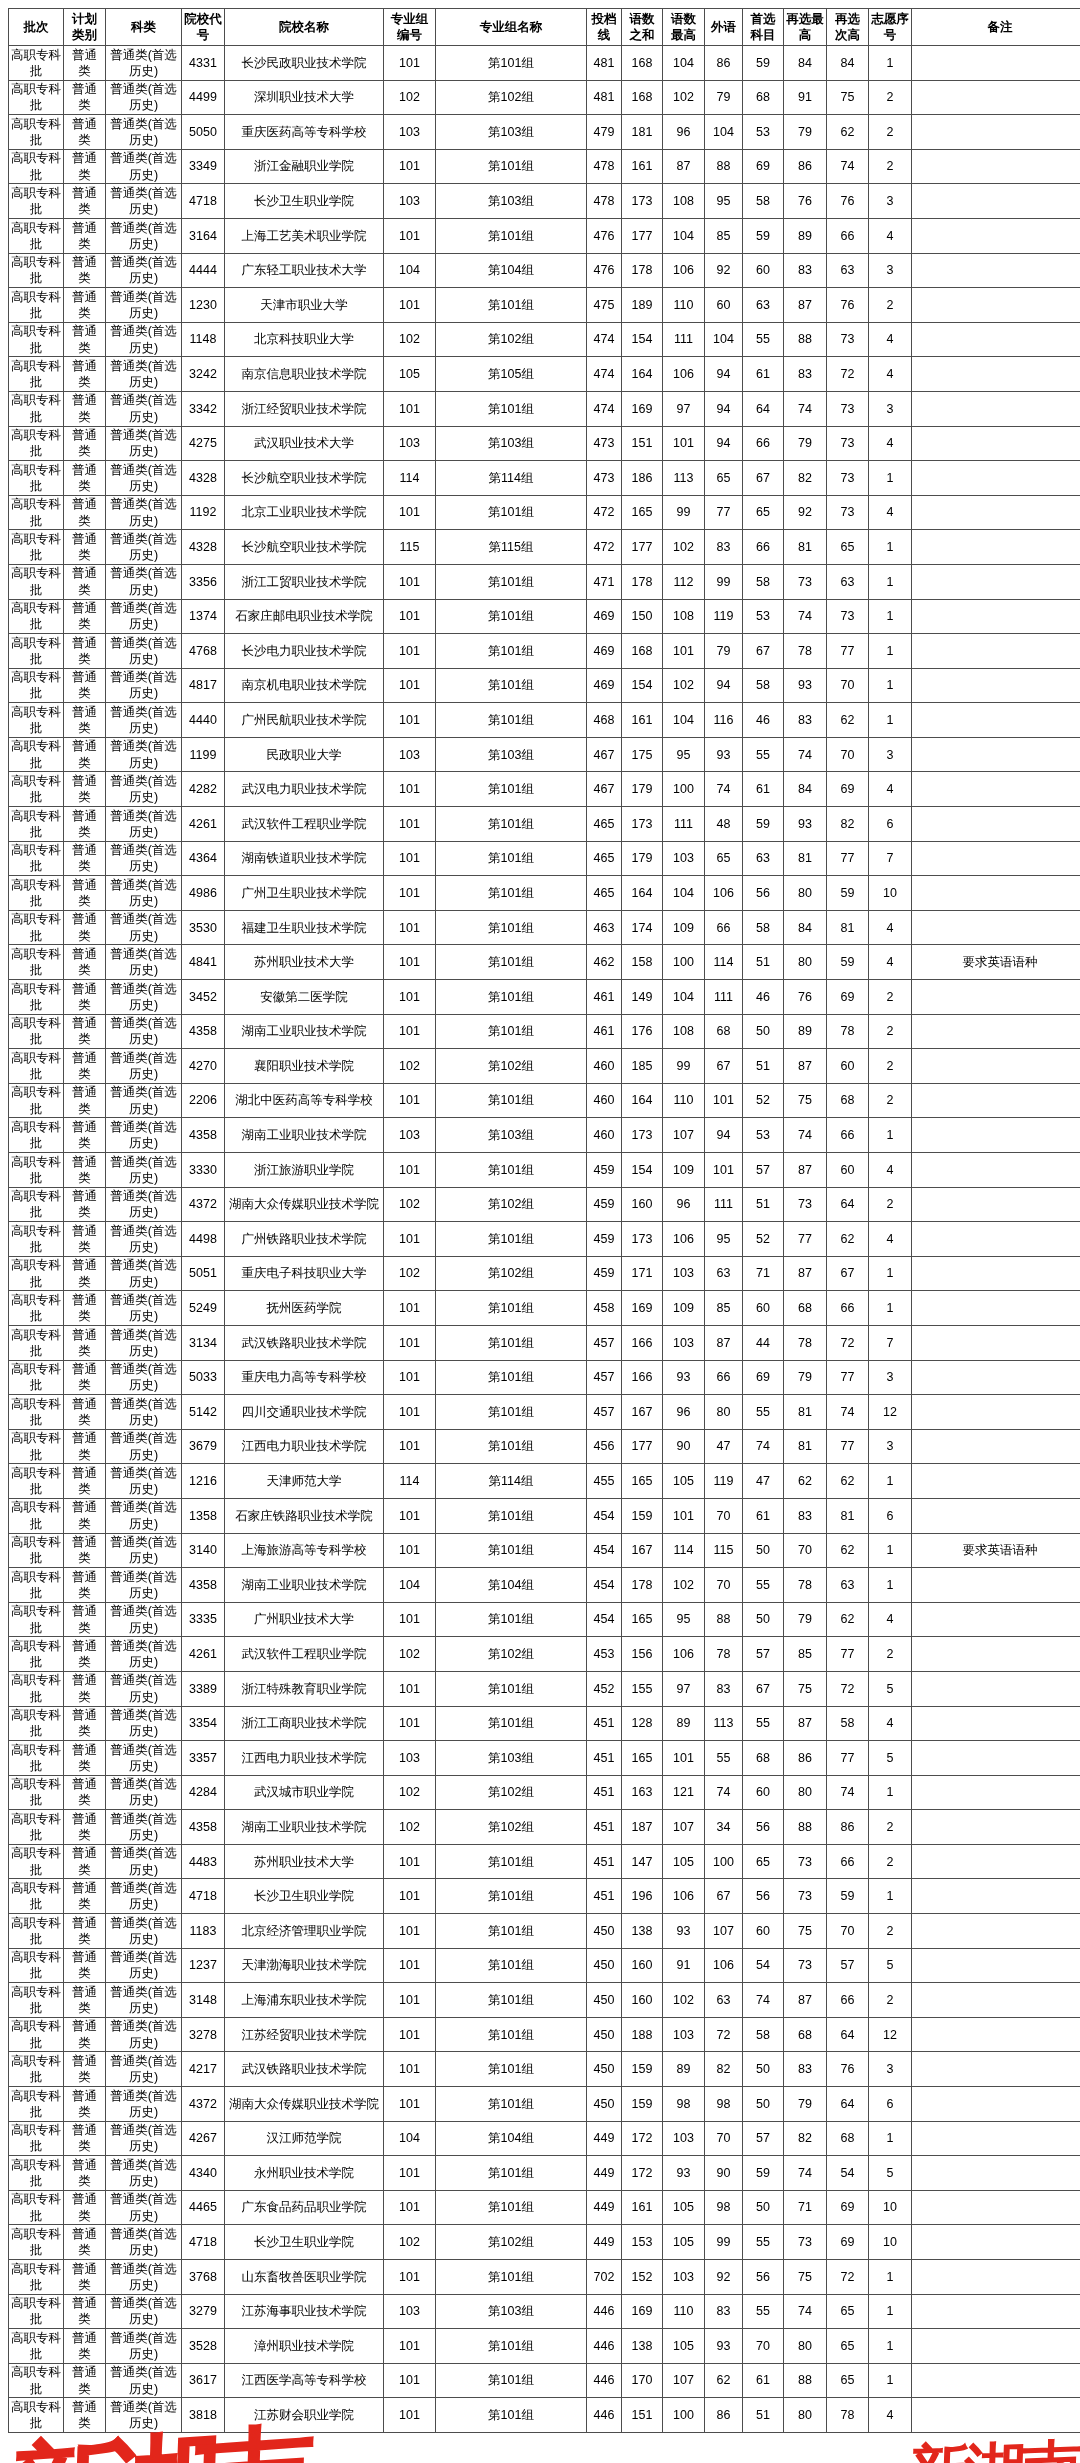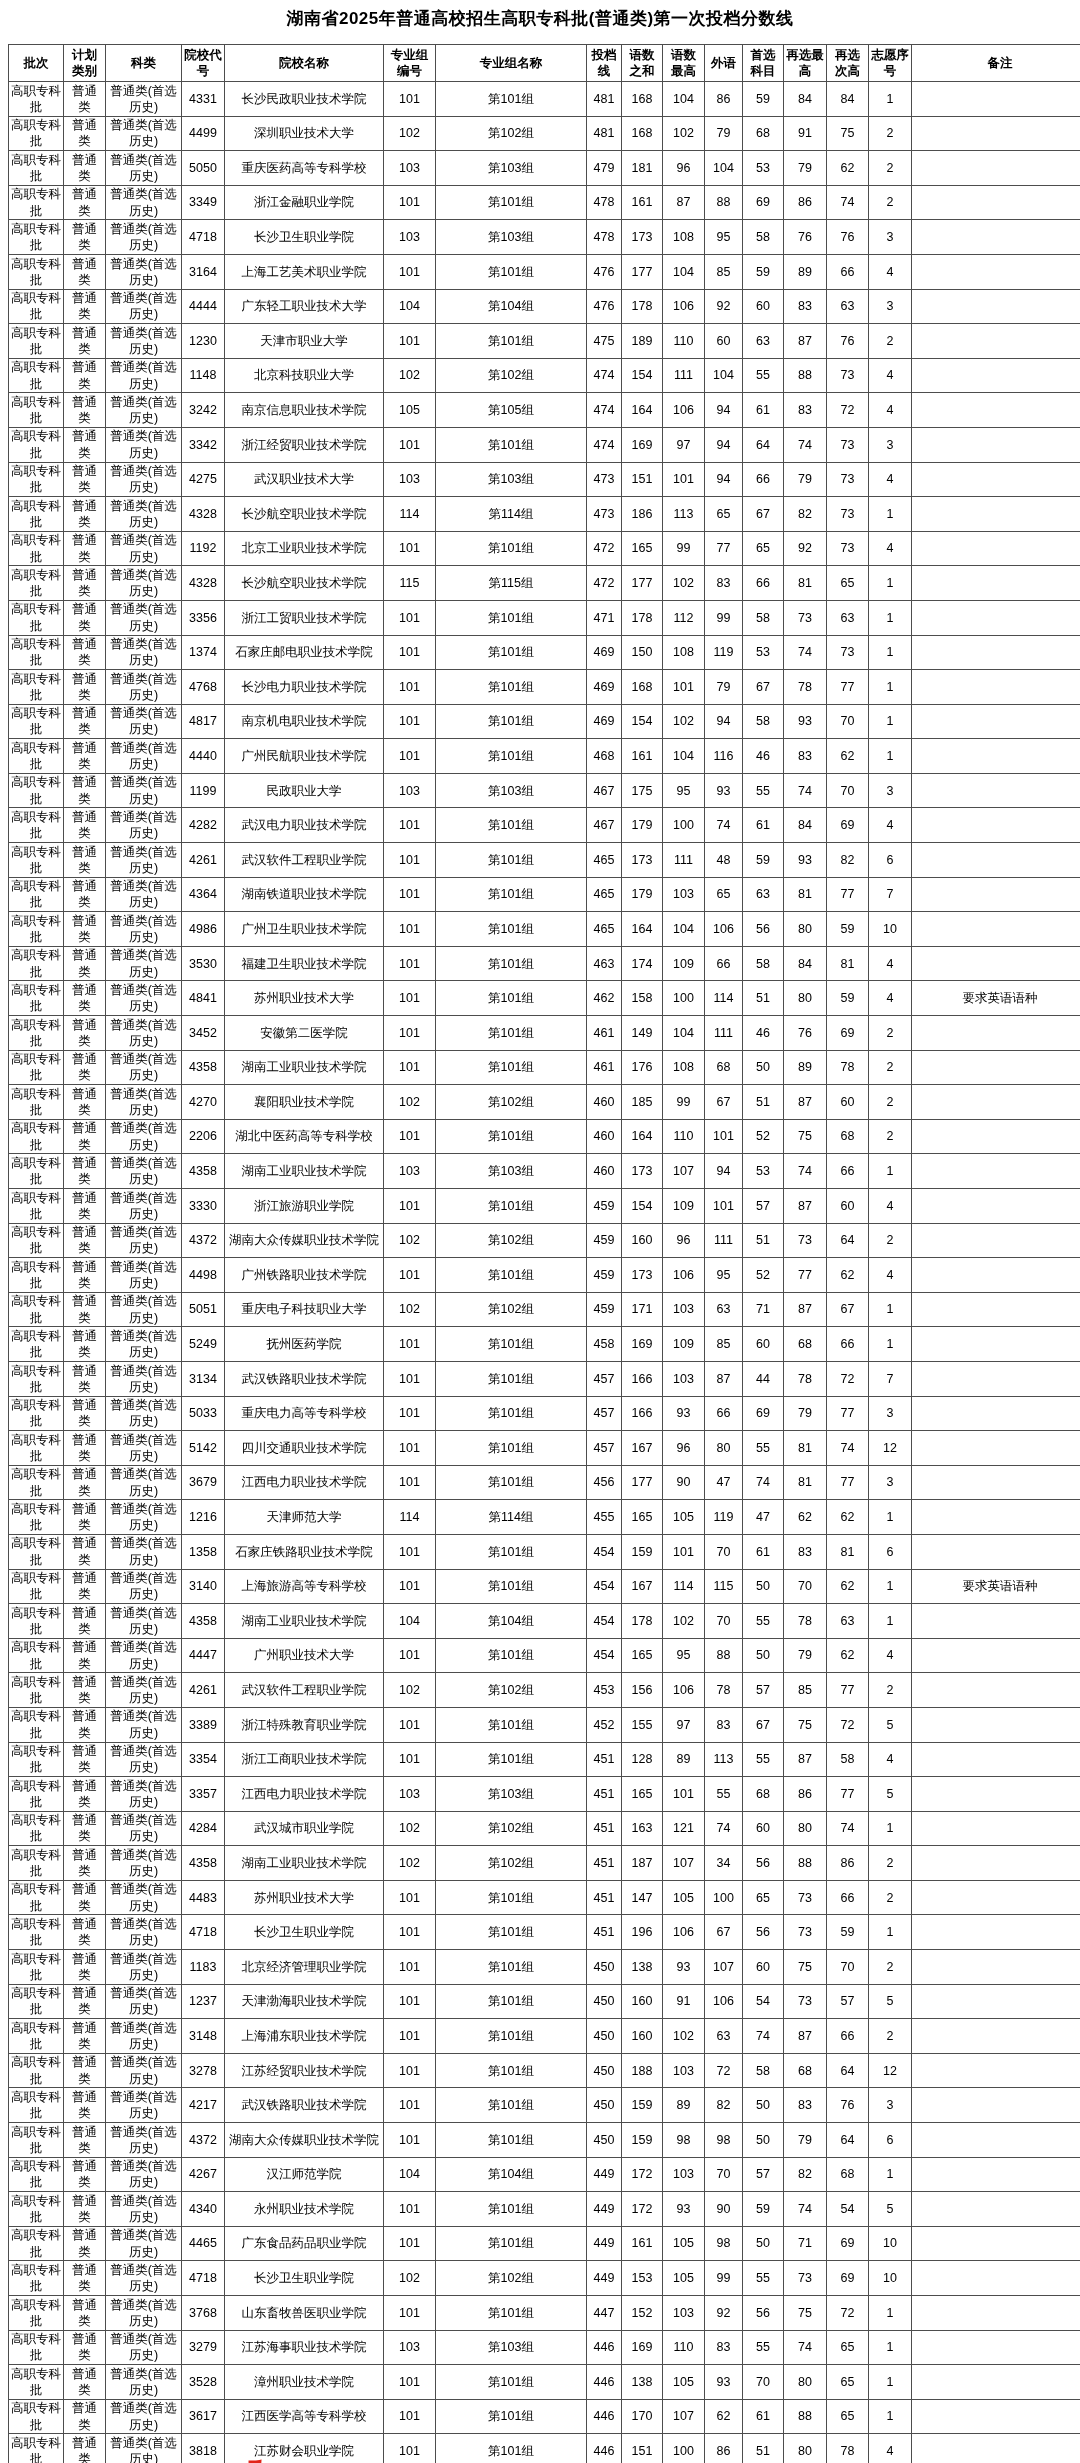--- a/index.html
+++ b/index.html
@@ -59,21 +59,20 @@
     letter-spacing:-6px;
     transform:rotate(-2deg) skewX(-4deg);
     white-space:nowrap;
   }
 </style>
 </head>
 <body>
 
 <div class="page">
 
-  <div class="title">湖南省2025年普通高校招生高职专科批(普通类)第一次投档分数线</div>
 
   <table class="score">
     <colgroup>
       <col style="width:55px">
         <col style="width:42px">
         <col style="width:76px">
         <col style="width:43px">
       <col style="width:159px">
         <col style="width:52px">
         <col style="width:151px">
@@ -915,21 +914,21 @@
           <td>55</td>
           <td>78</td>
           <td>63</td>
           <td>1</td>
           <td></td>
         </tr>
         <tr>
           <td>高职专科批</td>
           <td>普通类</td>
           <td class="subject-cell">普通类(首选历史)</td>
-          <td>4447</td>
+          <td>3335</td>
           <td class="name-cell">广州职业技术大学</td>
           <td>101</td>
           <td>第101组</td>
           <td>454</td>
           <td>165</td>
           <td>95</td>
           <td>88</td>
           <td>50</td>
           <td>79</td>
           <td>62</td>
@@ -1261,21 +1260,21 @@
           <td></td>
         </tr>
         <tr>
           <td>高职专科批</td>
           <td>普通类</td>
           <td class="subject-cell">普通类(首选历史)</td>
           <td>3768</td>
           <td class="name-cell">山东畜牧兽医职业学院</td>
           <td>101</td>
           <td>第101组</td>
-          <td>447</td>
+          <td>702</td>
           <td>152</td>
           <td>103</td>
           <td>92</td>
           <td>56</td>
           <td>75</td>
           <td>72</td>
           <td>1</td>
           <td></td>
         </tr>
         <tr>

